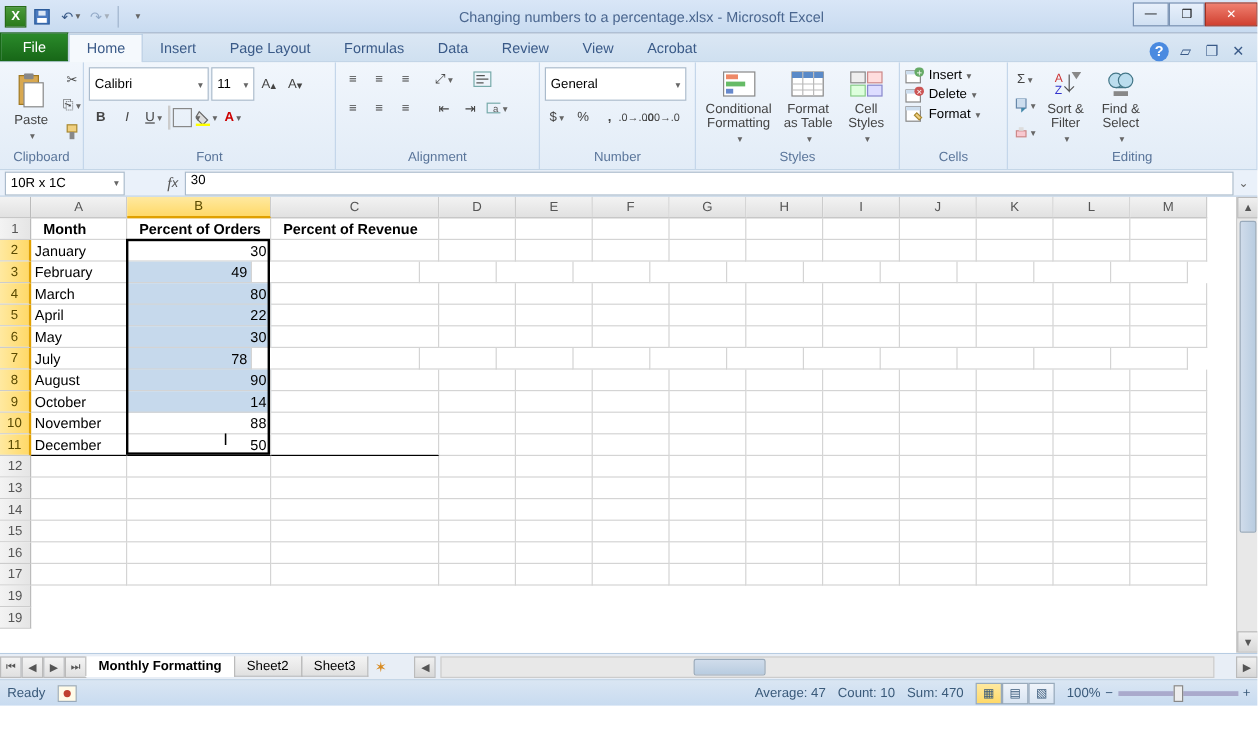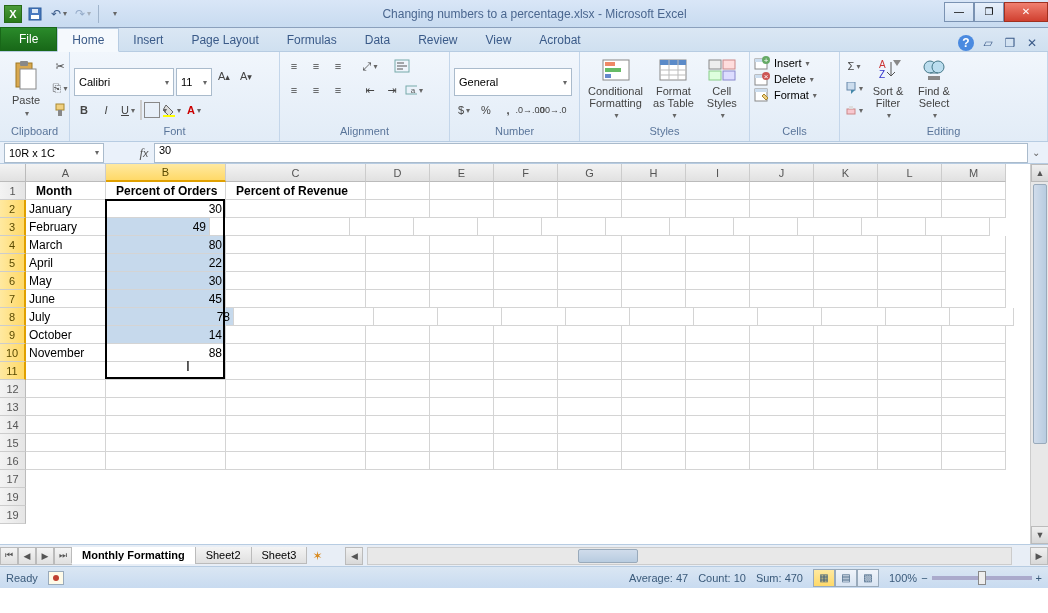--- a/index.html
+++ b/index.html
@@ -31,21 +31,21 @@
 .group .gbody { flex:1; display:flex; align-items:flex-start; gap:2px; padding-top:2px; }
 .group .glabel { text-align:center; font-size:11px; color:#5a759a; padding-bottom:2px; position:relative; }
 .rbtn { display:flex; flex-direction:column; align-items:center; justify-content:center; padding:2px 4px; gap:2px; }
 .rbtn.big { min-width:44px; height:66px; }
 .rbtn .ico { width:18px; height:16px; display:flex;align-items:center;justify-content:center; }
 .rbtn .ico.big { width:32px; height:32px; font-size:22px; }
 .rbtn .lbl { font-size:11px; color:#444; text-align:center; line-height:1.1; }
 .col { display:flex; flex-direction:column; gap:2px; }
 .row { display:flex; gap:2px; align-items:center; }
 .smbtn { width:20px; height:20px; display:flex;align-items:center;justify-content:center; font-size:11px; color:#444; border:1px solid transparent; }
-.fontcombo { height:28px; border:1px solid #abc; background:#fff; padding:12px 4px; font-size:11px; display:flex;align-items:center;margin-top:12px; }
+.fontcombo { height:28px; border:1px solid #abc; background:#fff; padding:12px 4px; font-size:11px; display:flex;align-items:center; }
 .dd { font-size:8px; color:#666; margin-left:2px; }
 
 
 .fbar { height:22px; border-bottom:1px solid #b7cce2; display:flex; align-items:center; background:#eaf1fa; }
 .namebox { width:100px; height:20px; margin-left:4px; border:1px solid #abc; background:#fff; padding:0 4px; display:flex;align-items:center; font-size:11px; }
 .fbar .fbtn { width:20px;height:20px;display:flex;align-items:center;justify-content:center;font-style:italic;font-family:serif;font-size:13px;color:#555; }
 .fbar .finput { flex:1; height:20px; border:1px solid #abc; background:#fff; padding:0 4px; font-size:11px; margin-right:4px; }
 .fbar .expand { width:16px; font-size:10px; color:#666; }
 
 
@@ -546,37 +546,37 @@
         <div class="cell" style="width: 64px;"></div>
         <div class="cell" style="width: 64px;"></div>
         <div class="cell" style="width: 64px;"></div>
         <div class="cell" style="width: 64px;"></div>
         <div class="cell" style="width: 64px;"></div>
         <div class="cell" style="width: 64px;"></div>
         <div class="cell" style="width: 64px;"></div>
         <div class="cell" style="width: 64px;"></div>
       </div>
       <div class="crow">
-        <div class="cell" style="width: 80px;">June</div>
-        <div class="cell r selbg" style="width: 120px;">45</div>
-        <div class="cell" style="width: 140px;"></div>
-        <div class="cell" style="width: 64px;"></div>
-        <div class="cell" style="width: 64px;"></div>
-        <div class="cell" style="width: 64px;"></div>
-        <div class="cell" style="width: 64px;"></div>
-        <div class="cell" style="width: 64px;"></div>
-        <div class="cell" style="width: 64px;"></div>
-        <div class="cell" style="width: 64px;"></div>
-        <div class="cell" style="width: 64px;"></div>
-        <div class="cell" style="width: 64px;"></div>
-        <div class="cell" style="width: 64px;"></div>
-      </div>
-      <div class="crow">
         <div class="cell" style="width: 80px;">July</div>
-        <div class="cell r selbg" style="width: 128px;">78</div>
+        <div class="cell r selbg" style="width: 104px;">78</div>
+        <div class="cell" style="width: 140px;"></div>
+        <div class="cell" style="width: 64px;"></div>
+        <div class="cell" style="width: 64px;"></div>
+        <div class="cell" style="width: 64px;"></div>
+        <div class="cell" style="width: 64px;"></div>
+        <div class="cell" style="width: 64px;"></div>
+        <div class="cell" style="width: 64px;"></div>
+        <div class="cell" style="width: 64px;"></div>
+        <div class="cell" style="width: 64px;"></div>
+        <div class="cell" style="width: 64px;"></div>
+        <div class="cell" style="width: 64px;"></div>
+      </div>
+      <div class="crow">
+        <div class="cell" style="width: 80px;">August</div>
+        <div class="cell r selbg" style="width: 120px;">90</div>
         <div class="cell" style="width: 140px;"></div>
         <div class="cell" style="width: 64px;"></div>
         <div class="cell" style="width: 64px;"></div>
         <div class="cell" style="width: 64px;"></div>
         <div class="cell" style="width: 64px;"></div>
         <div class="cell" style="width: 64px;"></div>
         <div class="cell" style="width: 64px;"></div>
         <div class="cell" style="width: 64px;"></div>
         <div class="cell" style="width: 64px;"></div>
         <div class="cell" style="width: 64px;"></div>
@@ -594,20 +594,35 @@
         <div class="cell" style="width: 64px;"></div>
         <div class="cell" style="width: 64px;"></div>
         <div class="cell" style="width: 64px;"></div>
         <div class="cell" style="width: 64px;"></div>
         <div class="cell" style="width: 64px;"></div>
       </div>
       <div class="crow">
         <div class="cell" style="width: 80px;">November</div>
         <div class="cell r" style="width: 120px;">88</div>
         <div class="cell" style="width: 140px;"></div>
+        <div class="cell" style="width: 64px;"></div>
+        <div class="cell" style="width: 64px;"></div>
+        <div class="cell" style="width: 64px;"></div>
+        <div class="cell" style="width: 64px;"></div>
+        <div class="cell" style="width: 64px;"></div>
+        <div class="cell" style="width: 64px;"></div>
+        <div class="cell" style="width: 64px;"></div>
+        <div class="cell" style="width: 64px;"></div>
+        <div class="cell" style="width: 64px;"></div>
+        <div class="cell" style="width: 64px;"></div>
+      </div>
+      <div class="crow">
+        <div class="cell bb" style="width: 80px;">December</div>
+        <div class="cell r bb" style="width: 120px;">50</div>
+        <div class="cell bb" style="width: 140px;"></div>
         <div class="cell" style="width: 64px;"></div>
         <div class="cell" style="width: 64px;"></div>
         <div class="cell" style="width: 64px;"></div>
         <div class="cell" style="width: 64px;"></div>
         <div class="cell" style="width: 64px;"></div>
         <div class="cell" style="width: 64px;"></div>
         <div class="cell" style="width: 64px;"></div>
         <div class="cell" style="width: 64px;"></div>
         <div class="cell" style="width: 64px;"></div>
         <div class="cell" style="width: 64px;"></div>

